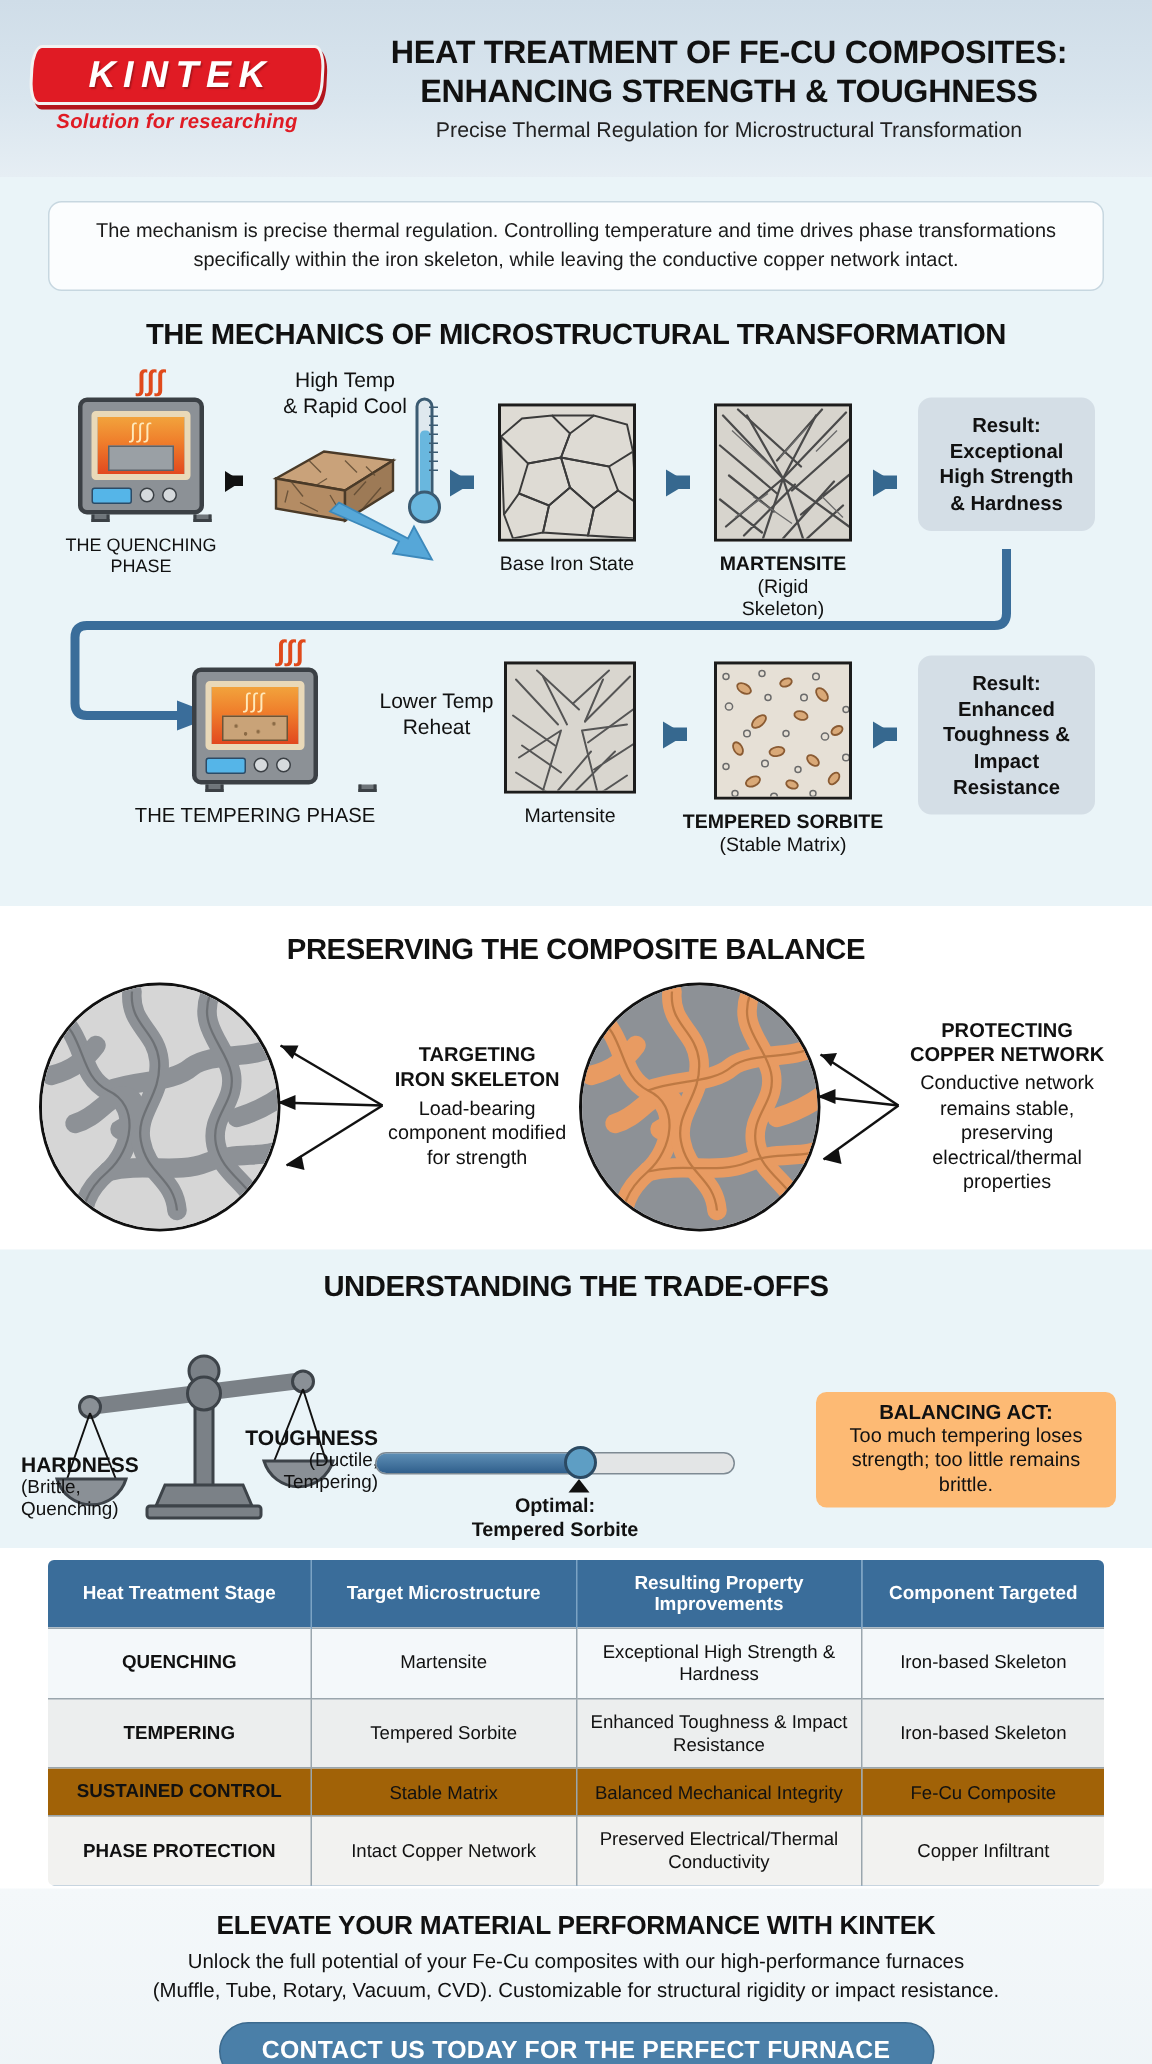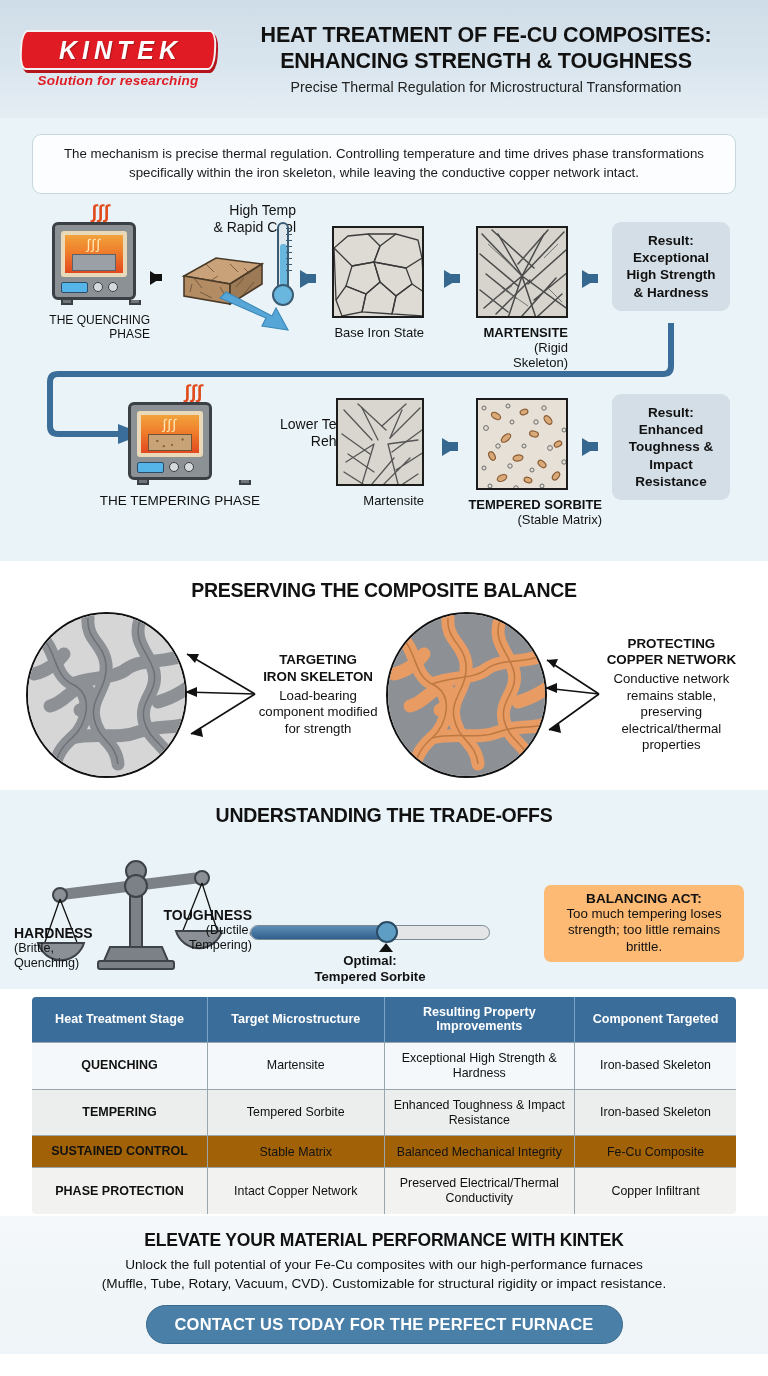--- a/index.html
+++ b/index.html
@@ -47,21 +47,21 @@
     margin:0 32px; background:#fbfdfe; border:1px solid #c7d7e0;
     border-radius:9px; padding:10px 16px; text-align:center;
     font-size:13.3px; line-height:1.42; color:#1a1a1a;
   }
   .sec-title {
     text-align:center; font-size:19.5px; font-weight:bold;
     margin:18px 0 6px; letter-spacing:-.3px; color:#111;
   }
 
   .flow { position:relative; height:345px; margin-top:4px; }
-  .fl-lbl { text-align:right; font-size:13px; line-height:1.18; }
+  .fl-lbl { text-align:center; font-size:13px; line-height:1.18; }
   .fl-lbl .b { font-weight:bold; }
 
   
   .furnace { position:relative; }
   .furn-body {
     width:84px; height:78px; background:#8c9196; border:3px solid #3b4045;
     border-radius:6px; padding:6px; position:relative;
   }
   .furn-win {
     height:46px; background:linear-gradient(180deg,#f2a33c 0%,#ef7d2b 45%,#e2481f 100%);
@@ -170,20 +170,21 @@
         <span>ENHANCING STRENGTH &amp; TOUGHNESS</span>
       </h1>
       <h2>Precise Thermal Regulation for Microstructural Transformation</h2>
     </div>
   </div>
 
   <div class="sec-mech">
 
     <div class="intro">The mechanism is precise thermal regulation. Controlling temperature and time drives phase transformations specifically within the iron skeleton, while leaving the conductive copper network intact.</div>
 
+    <div class="sec-title">THE MECHANICS OF MICROSTRUCTURAL TRANSFORMATION</div>
 
     <div class="flow">
 
       <svg width="768" height="345" style="position:absolute;left:0;top:0;">
         <path d="M671,125 L671,168 Q671,176 663,176 L58,176 Q50,176 50,184 L50,228 Q50,236 58,236 L120,236" fill="none" stroke="#3a6d9a" stroke-width="6" stroke-linecap="butt"></path>
         <polygon points="118,226 144,236 118,246" fill="#3a6d9a"></polygon>
       </svg>
 
       <div style="position:absolute;left:52px;top:8px;">
         <div class="flames">∫∫∫</div>

